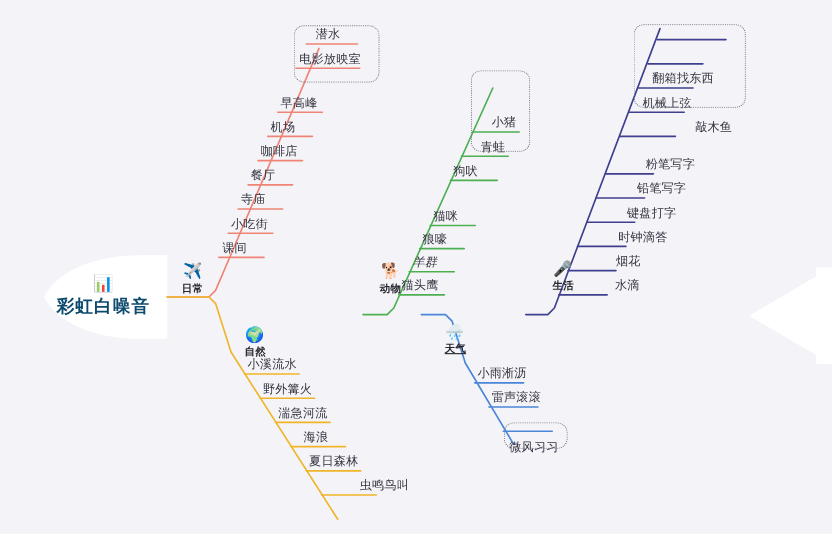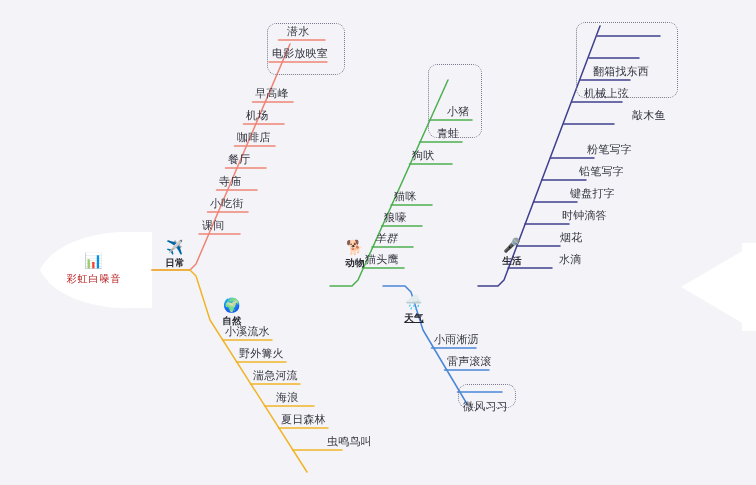--- a/index.html
+++ b/index.html
@@ -65,23 +65,23 @@
     align-items: center;
     justify-content: center;
     gap: 3px;
     z-index: 5;
   }
   .head-icon {
     font-size: 15px;
     line-height: 1;
   }
   .head-title {
-    font-size: 10px;
-    font-weight: normal;
-    color: #b91c1c;
+    font-size: 16px;
+    font-weight: bold;
+    color: #0c4a6e;
     letter-spacing: 1px;
   }
   .tail-arrow {
     position: absolute;
     right: 0;
     top: 243px;
     width: 0; height: 0;
     border-top: 44px solid transparent;
     border-bottom: 44px solid transparent;
     border-right: 75px solid #ffffff;
@@ -183,21 +183,21 @@
   </div>
 
   <div class="tail-arrow"></div>
   <div class="tail-block"></div>
 
   <div class="spine-icon" style="left:175px; top:240px;">✈️</div>
   <div class="node spine-label" style="left:175px; top:258px;">日常</div>
   <div class="node rib-label" style="left:202px; top:233px;">课间</div>
   <div class="node rib-label" style="left:210px; top:211px;">小吃街</div>
   <div class="node rib-label" style="left:219px; top:189px;">寺庙</div>
-  <div class="node rib-label" style="left:228px; top:167px;">餐厅</div>
+  <div class="node rib-label" style="left:228px; top:167px;font-family:Liberation Serif, serif;">餐厅</div>
   <div class="node rib-label" style="left:237px; top:145px;">咖啡店</div>
   <div class="node rib-label" style="left:246px; top:123px;">机场</div>
   <div class="node rib-label" style="left:255px; top:101px;">早高峰</div>
   <div class="node rib-label" style="left:272px; top:61px;">电影放映室</div>
   <div class="node rib-label" style="left:287px; top:39px;">潜水</div>
 
   <div class="spine-icon" style="left:232px; top:298px;">🌍</div>
   <div class="node spine-label" style="left:232px; top:316px;">自然</div>
   <div class="node rib-label" style="left:225px; top:339px;">小溪流水</div>
   <div class="node rib-label" style="left:239px; top:361px;">野外篝火</div>

